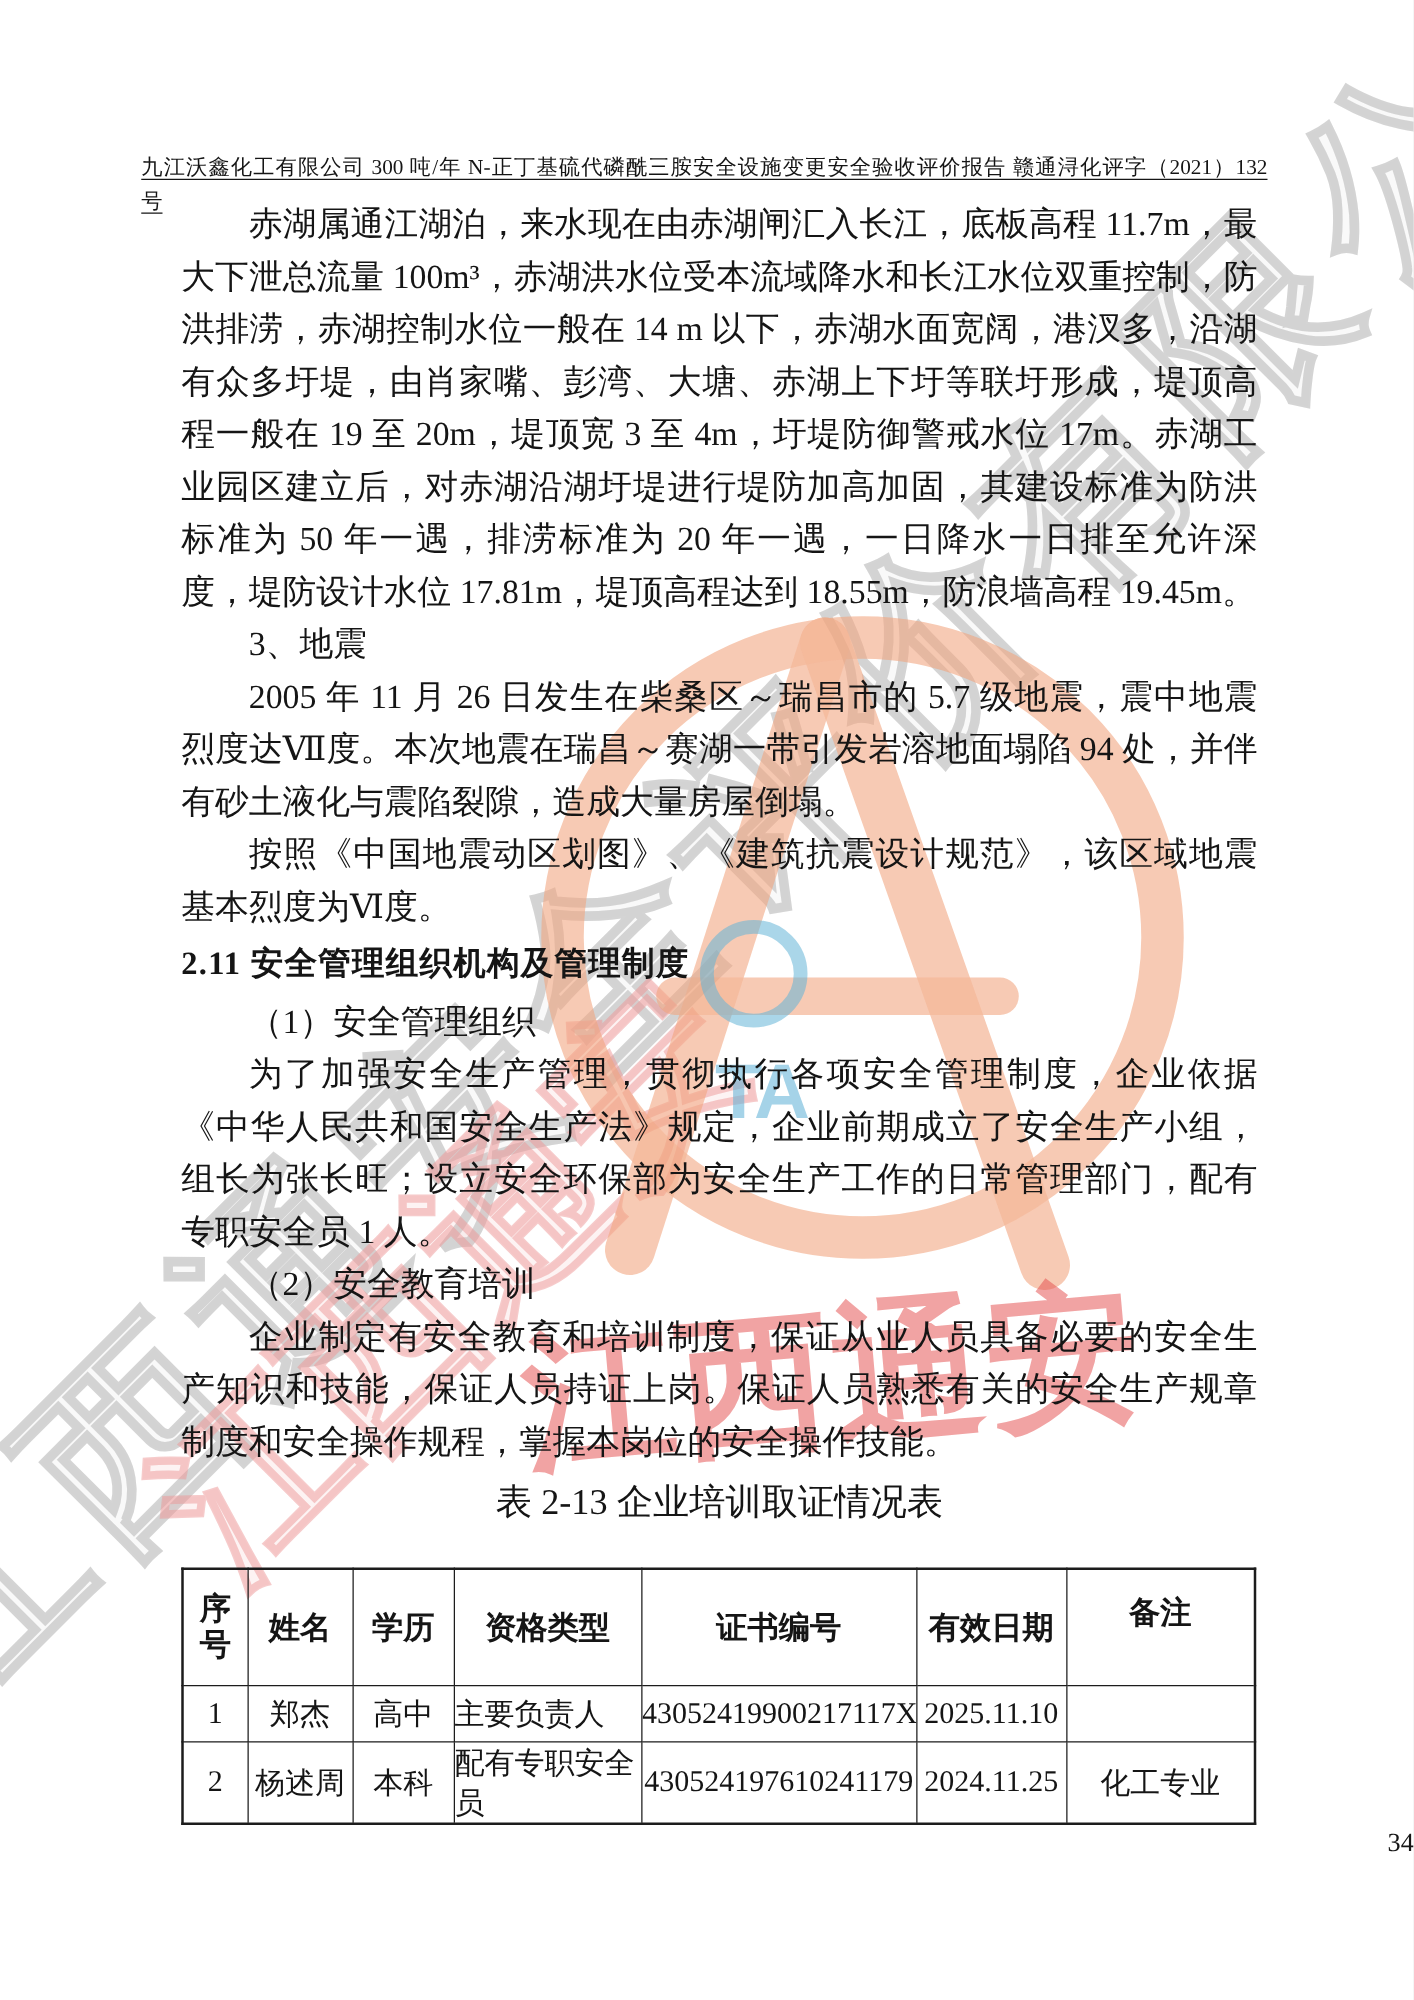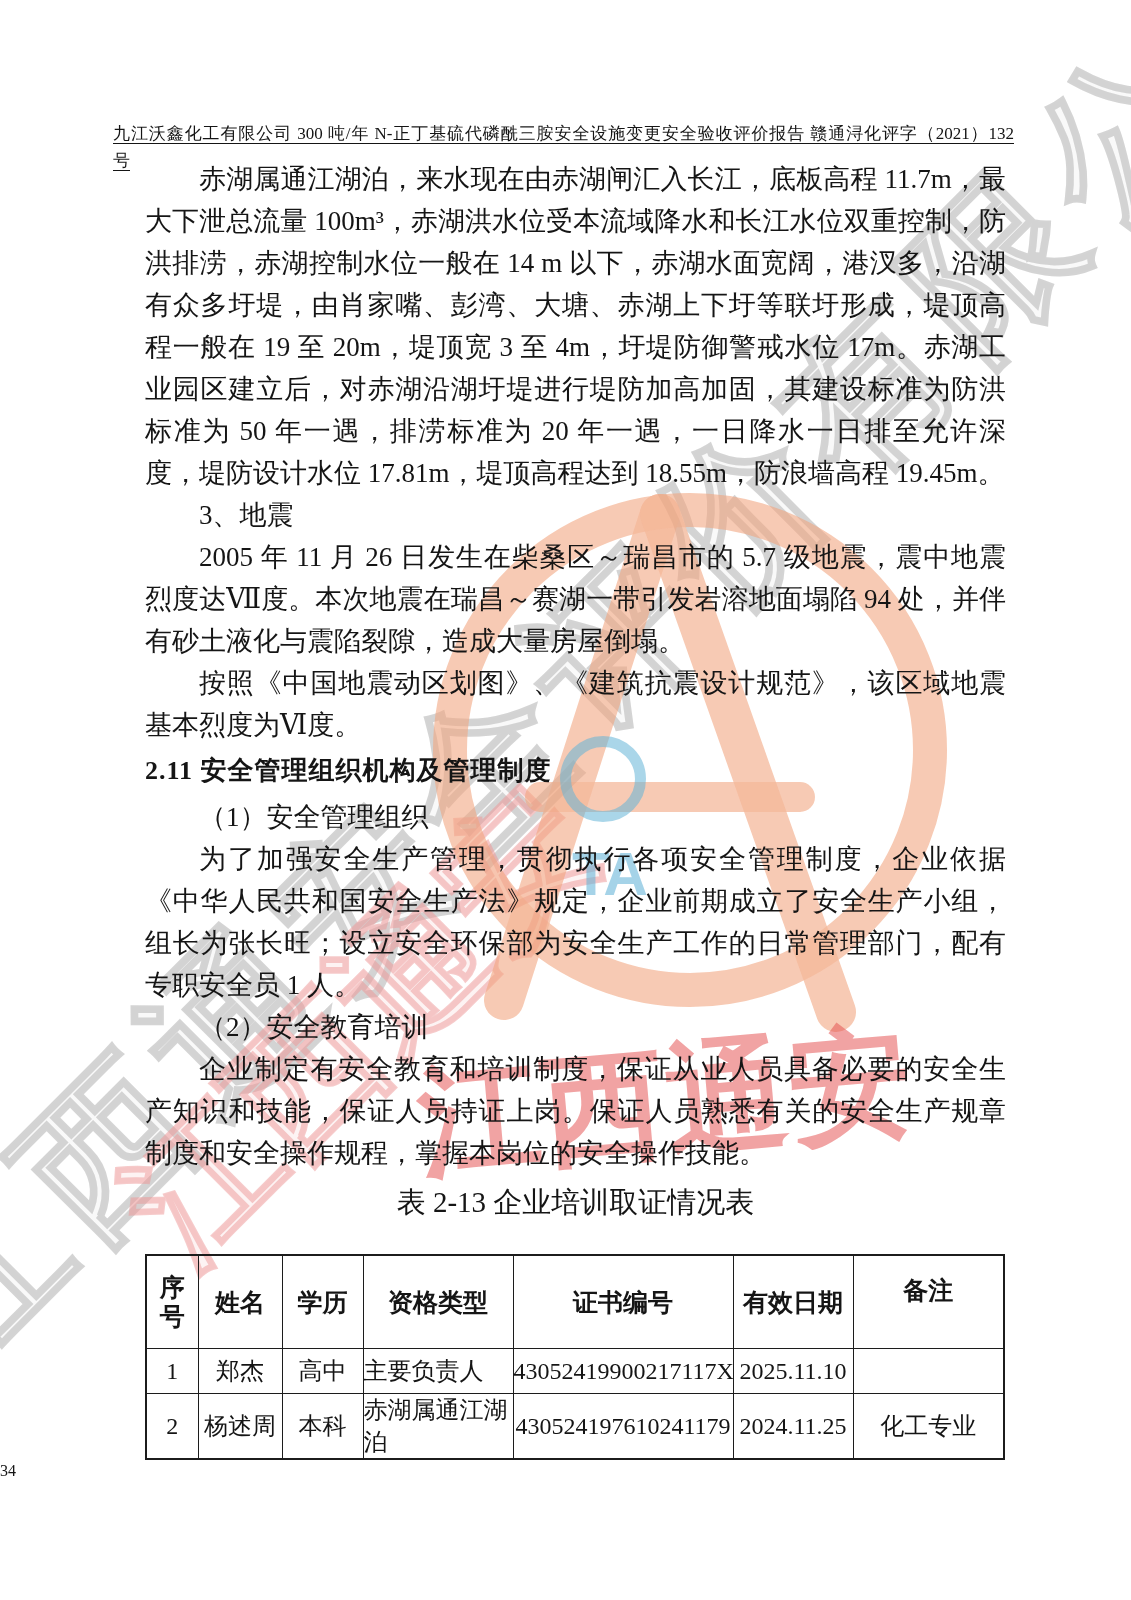--- a/index.html
+++ b/index.html
@@ -75,22 +75,22 @@
   table.cert{border:2px solid #1c1c1c;margin-top:30px;}
   table.cert tr.hrow td{font-weight:bold; font-size:25px; height:70px; line-height:29px; padding:2px 1px;}
   table.cert tr.hrow td.vtop{vertical-align:top; padding-top:20px;}
   table.cert tr.drow td{height:44px;}
   table.cert td.lalign{text-align:left; }
   .closing{
     font-size:28px; font-weight:bold; line-height:48px; text-align:justify;
     text-indent:56px; margin-top:16px;
   }
   .pageno{
-    position:absolute; left:0; right:0; top:1462px; text-align:left;
-    font-size:16px;
+    position:absolute; left:0; right:0; top:1462px; text-align:right;
+    font-size:21px;
   }
 </style>
 </head>
 <body>
 
 <div id="page">
 
   <div class="wm">
     <div class="wm-gray">江西通安全评价有限公司</div>
     <div class="wm-pink">江西通安</div>
@@ -160,21 +160,21 @@
           <td>高中</td>
           <td class="lalign">主要负责人</td>
           <td>43052419900217117X</td>
           <td>2025.11.10</td>
           <td></td>
         </tr>
         <tr class="drow">
           <td>2</td>
           <td>杨述周</td>
           <td>本科</td>
-          <td class="lalign">赤湖属通江湖泊</td>
+          <td class="lalign">配有专职安全员</td>
           <td>430524197610241179</td>
           <td>2024.11.25</td>
           <td>化工专业</td>
         </tr>
       </tbody>
         </table>
 
 
     </div>
 

